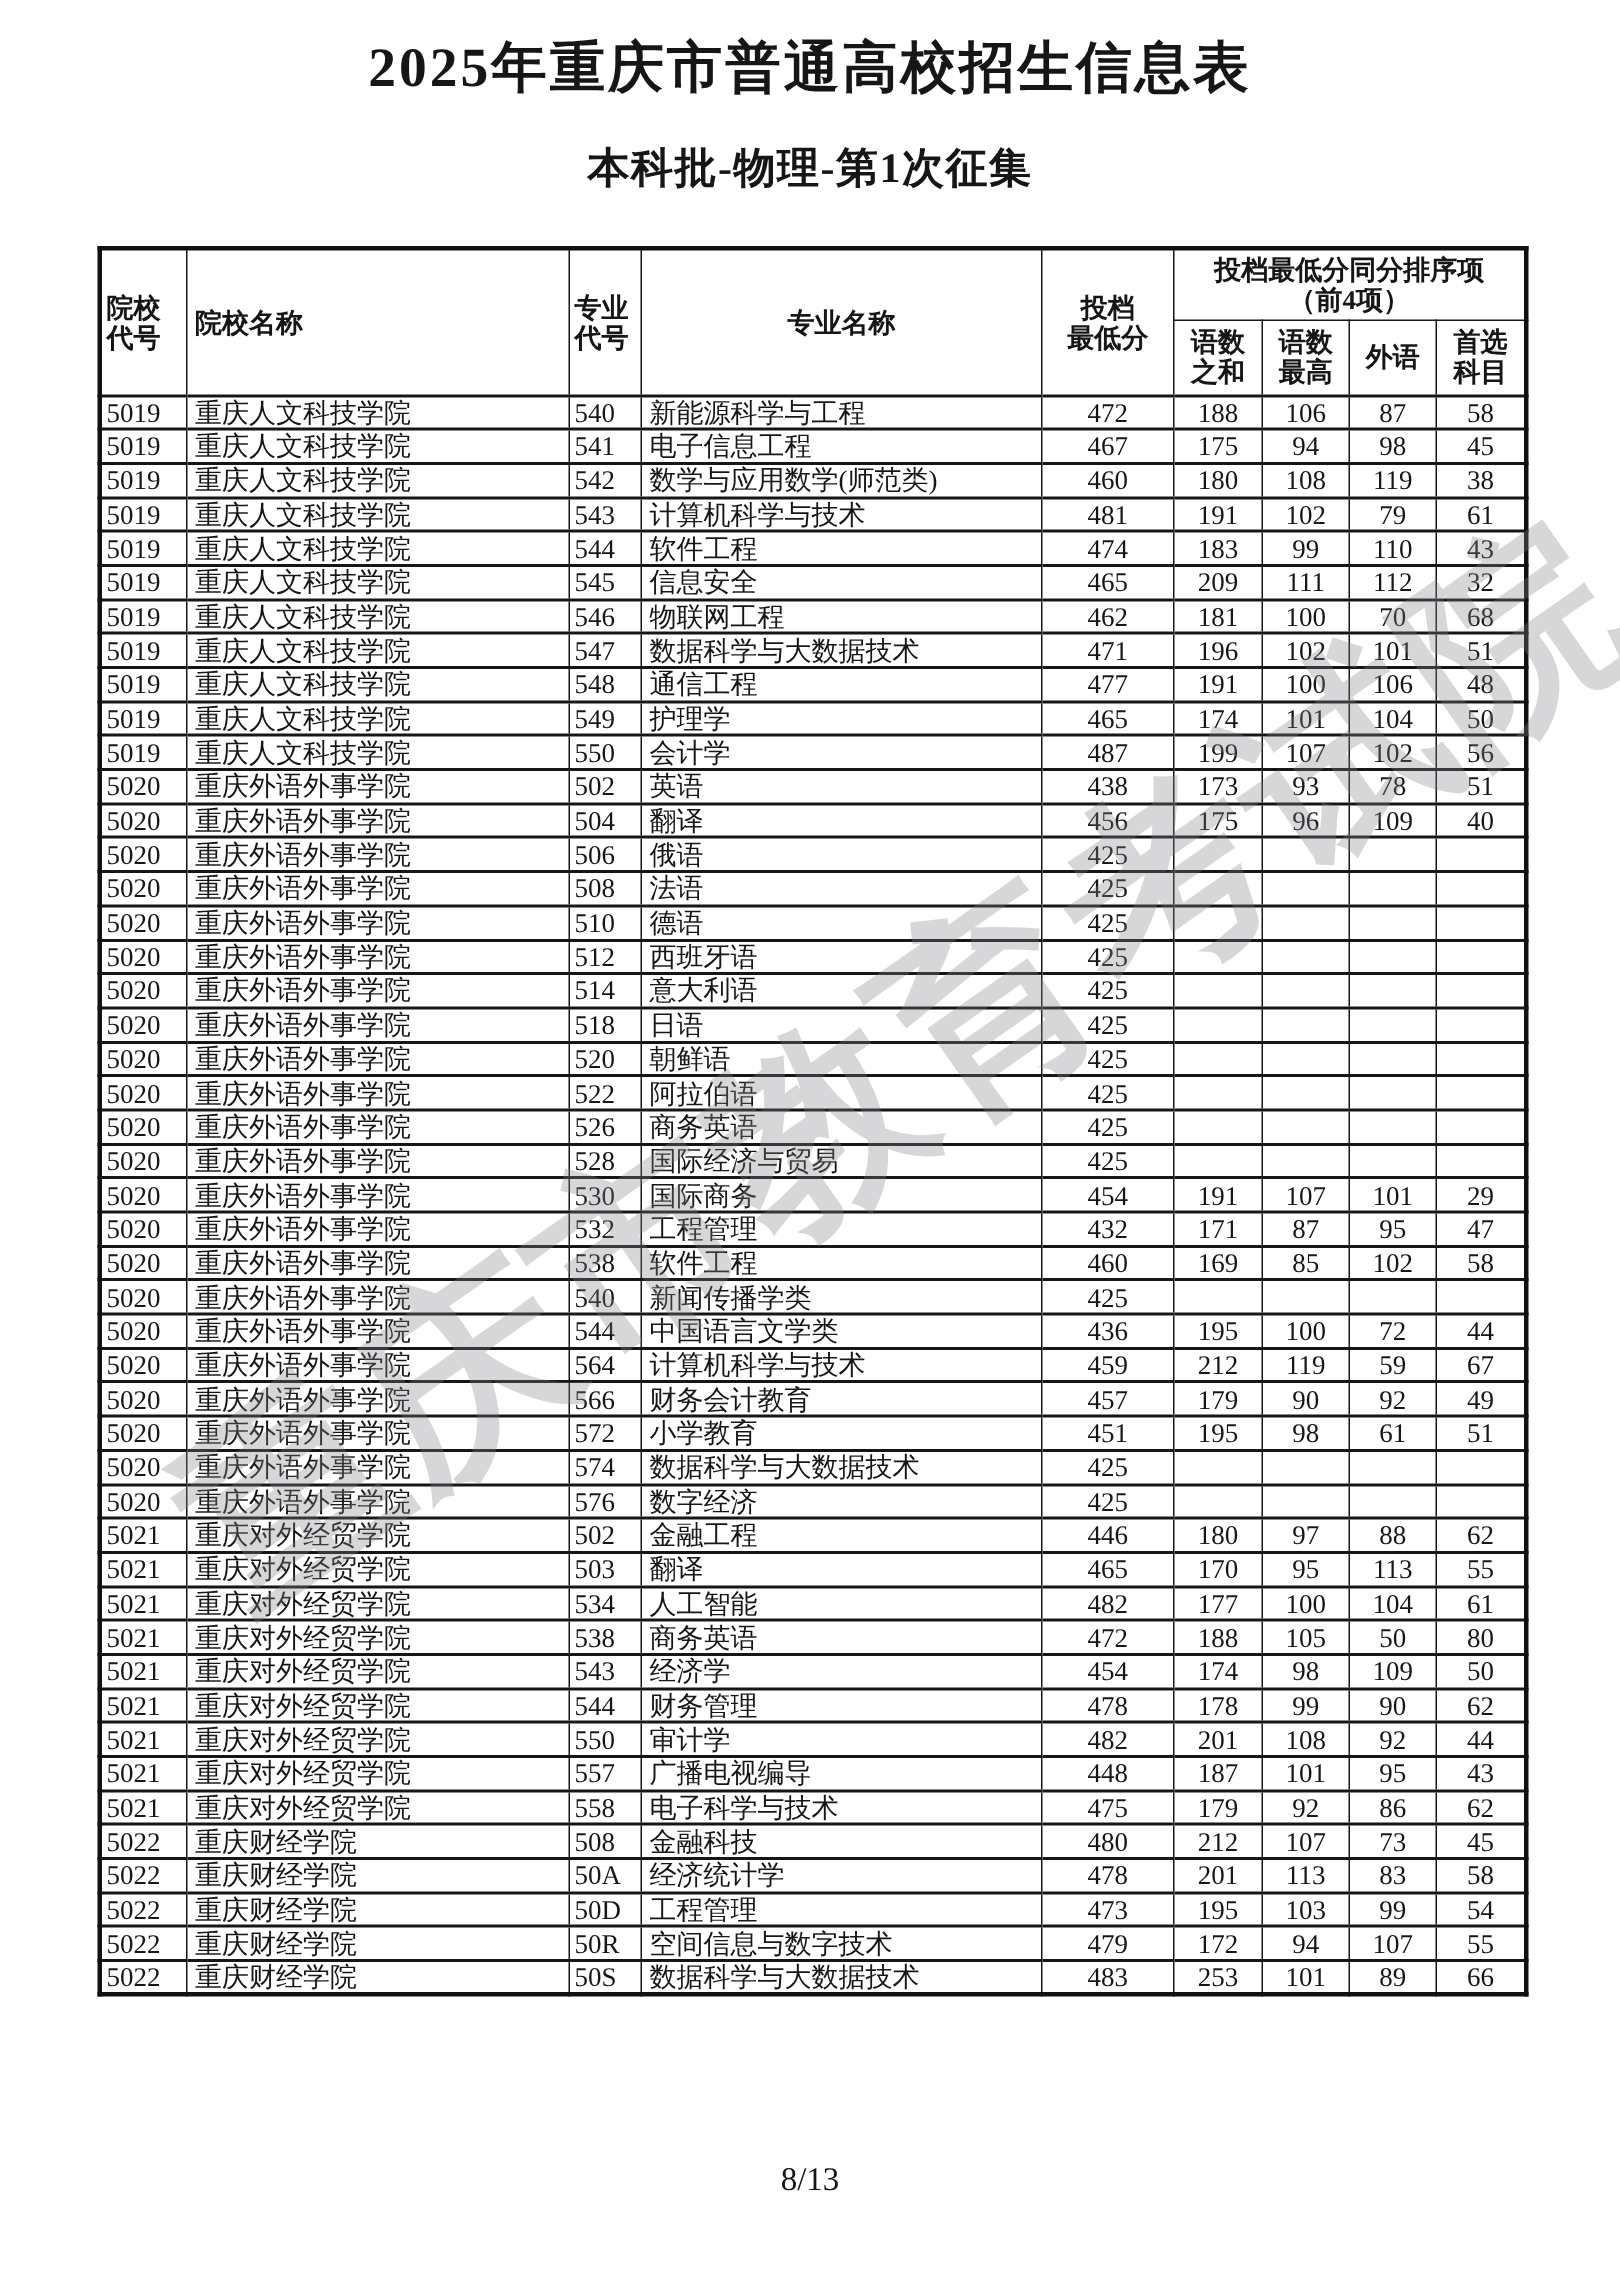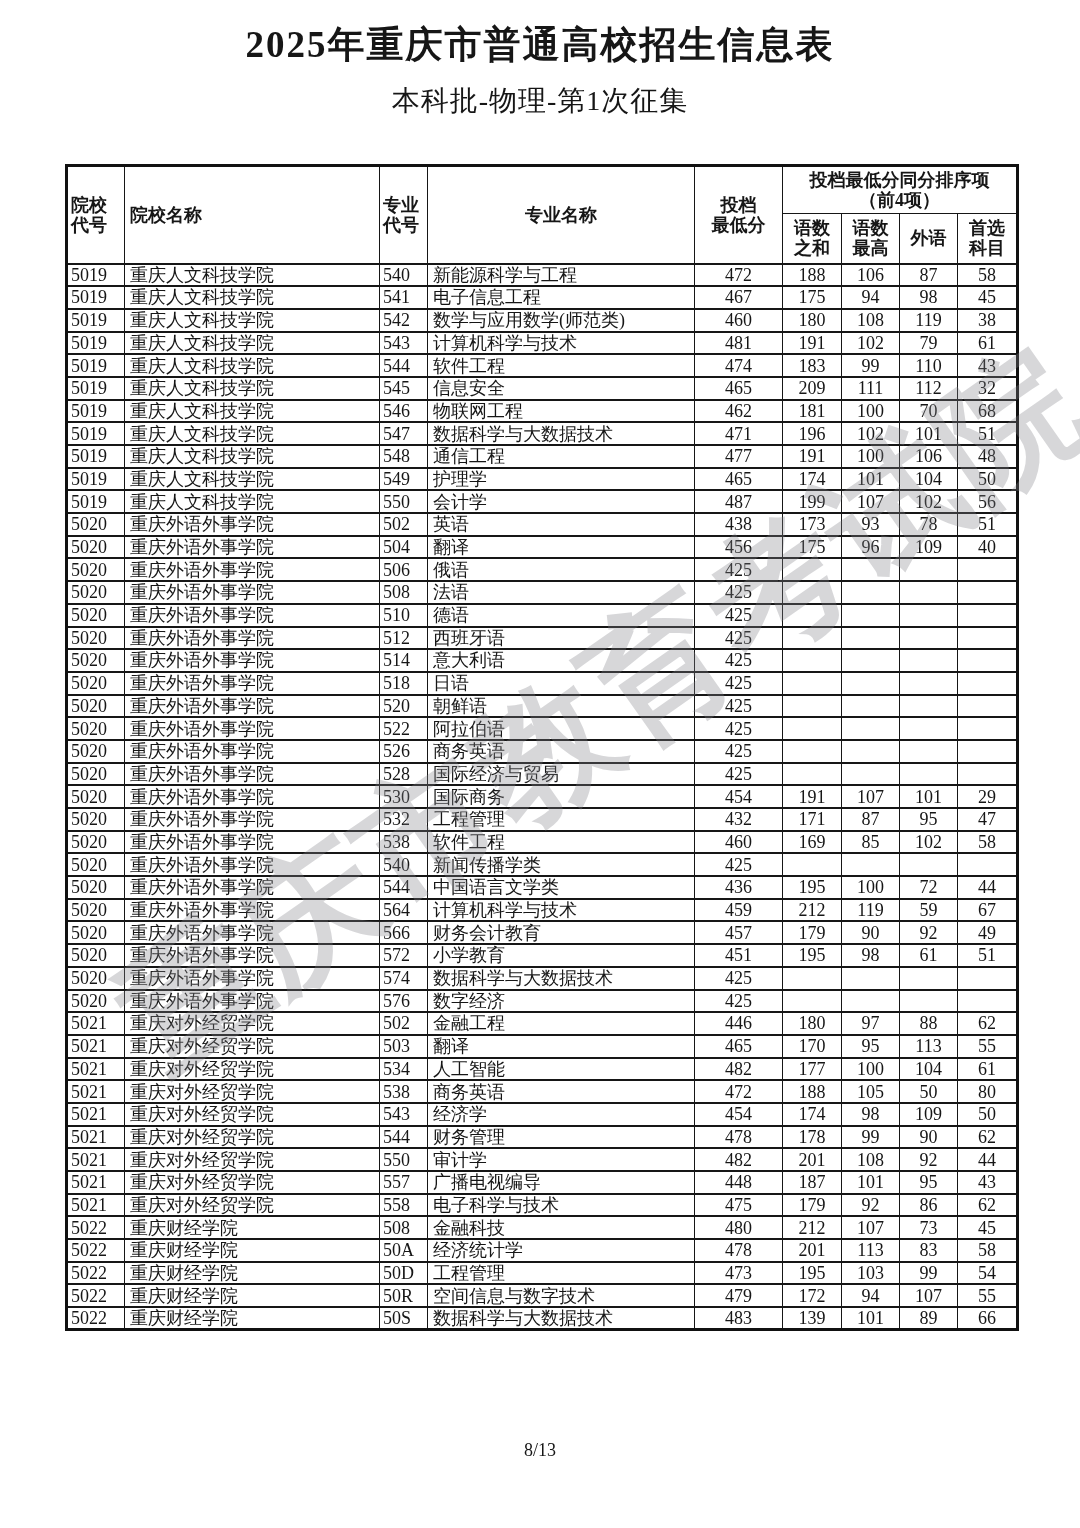--- a/index.html
+++ b/index.html
@@ -12,24 +12,24 @@
     color: #161616;
   }
   .page-title {
     padding-top: 20px;
     text-align: center;
     font-size: 37px;
     font-weight: bold;
     letter-spacing: 2px;
   }
   .page-subtitle {
-    margin-top: 12px;
+    margin-top: 23px;
     text-align: center;
     font-size: 28px;
-    font-weight: normal;
+    font-weight: bold;
     letter-spacing: 1px;
   }
   .table-wrap {
     position: absolute;
     left: 65px;
     top: 164px;
     width: 951px;
     z-index: 1;
   }
   table {
@@ -71,21 +71,21 @@
     color: rgba(132, 132, 138, 0.32);
     z-index: 3;
     pointer-events: none;
   }
   .page-number {
     position: absolute;
     left: 0;
     top: 1440px;
     width: 1080px;
     text-align: center;
-    font-size: 18px;
+    font-size: 22px;
     z-index: 1;
   }
 </style>
 </head>
 <body>
 
 <div class="page-title">2025年重庆市普通高校招生信息表</div>
 <div class="page-subtitle">本科批-物理-第1次征集</div>
 
 <div class="table-wrap">
@@ -630,21 +630,21 @@
     <td class="ac">94</td>
     <td class="ac">107</td>
     <td class="ac">55</td>
   </tr>
         <tr>
     <td class="al">5022</td>
     <td class="al4">重庆财经学院</td>
     <td class="al">50S</td>
     <td class="al4">数据科学与大数据技术</td>
     <td class="ac">483</td>
-    <td class="ac">139</td>
+    <td class="ac">253</td>
     <td class="ac">101</td>
     <td class="ac">89</td>
     <td class="ac">66</td>
   </tr>
       </tbody>
   </table>
 </div>
 
 <div class="watermark">重庆市教育考试院</div>
 <div class="page-number">8/13</div>

